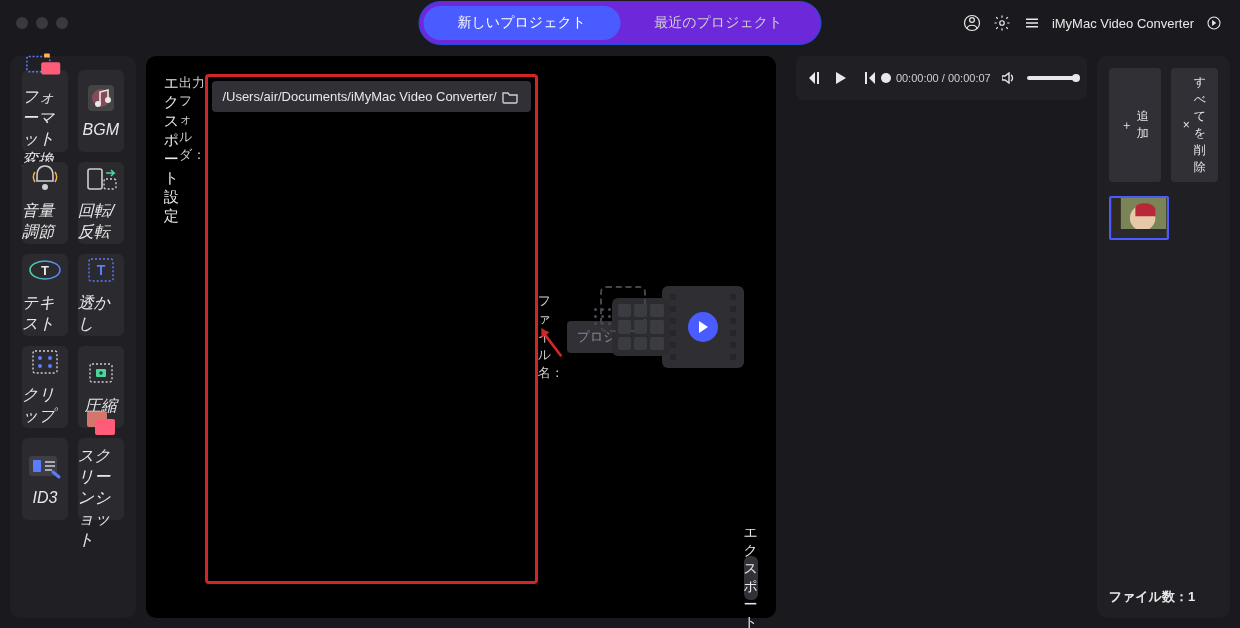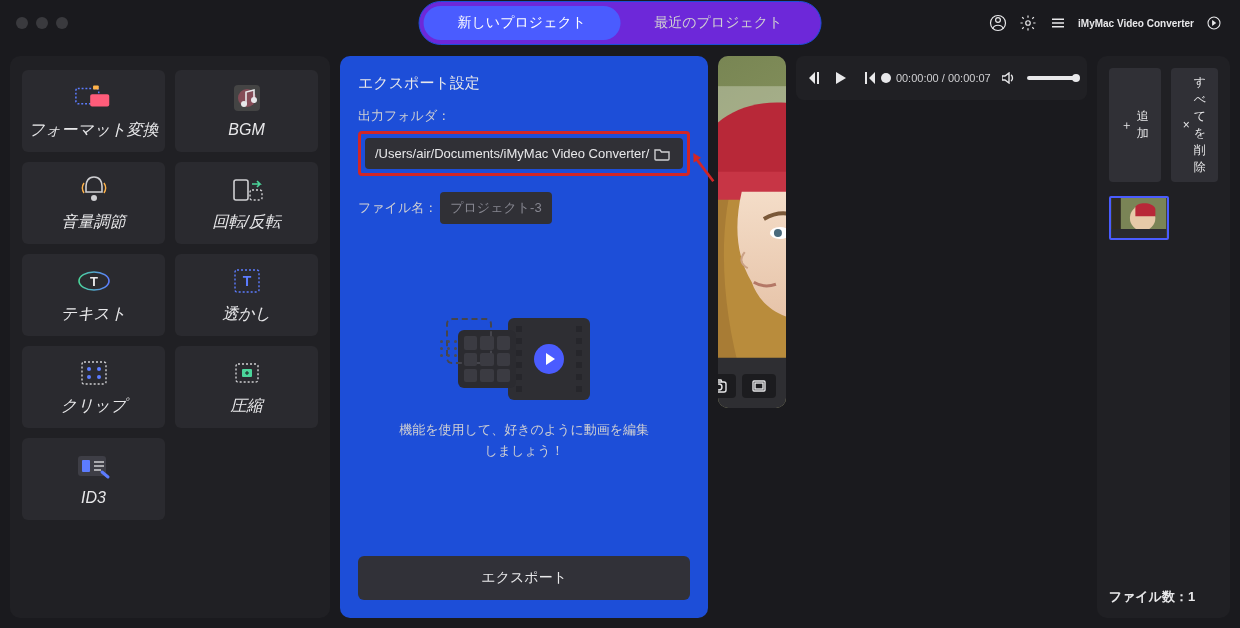--- a/index.html
+++ b/index.html
@@ -28,21 +28,21 @@
     border:1px solid #1d4ed8;
   }
   .tab {
     padding:8px 34px; border-radius:18px; font-size:14px; color:#cfcfd2; cursor:pointer;
   }
   .tab.active { background:#4a5cff; color:#fff; }
   .tb-right {
     position:absolute; right:16px; display:flex; align-items:center; gap:10px; color:#e8e8ea;
   }
   .tb-ico { width:20px;height:20px; display:flex;align-items:center;justify-content:center; stroke:#cfcfd2; }
-  .app-title { font-size:10px; font-weight:700; }
+  .app-title { font-size:13px; font-weight:400; }
 
   .main {
     display:flex; gap:10px; padding:10px; height:582px;
   }
 
   
   .sidebar {
     width:320px; background:#202024; border-radius:10px; padding:14px 12px;
     display:flex; flex-direction:column; gap:10px;
   }
@@ -50,22 +50,22 @@
   .tool {
     background:#2a2a2f; border-radius:6px; height:82px;
     display:flex; flex-direction:column; align-items:center; justify-content:center;
     gap:8px; cursor:pointer; color:#e8e8ea;
   }
   .tool-ico { width:40px;height:30px; display:flex;align-items:center;justify-content:center; }
   .tool-lbl { font-size:16px;font-style:italic; }
 
   
   .center {
-    flex:0 0 368px; background:#1d4ed8; border-radius:10px; padding:18px;
-    display:flex; flex-direction:column;
+    flex:0 0 368px; background:#000000; border-radius:10px; padding:18px;
+    display:flex; flex-direction:row;
   }
   .center h2 { font-size:15px; font-weight:500; margin-bottom:14px; }
   .row-lbl { font-size:13px; color:#cfcfd2; margin-bottom:6px; }
   .folder-row {
     border:3px solid #d22626; border-radius:4px; padding:4px;
     margin-bottom:16px;
     position:relative;
   }
   .folder-input {
     background:#303036; border-radius:4px; padding:8px 34px 8px 10px;
@@ -316,20 +316,29 @@
           <svg width="36" height="28">
               <rect x="2" y="4" width="28" height="20" rx="3" fill="#3e3e46"></rect>
               <rect x="6" y="8" width="8" height="12" rx="1" fill="#5c7cff"></rect>
               <path d="M18 10h10M18 14h10M18 18h7" stroke="#cfcfd2" stroke-width="1.4"></path>
               <path d="M26 20l6 5" stroke="#5c7cff" stroke-width="3" stroke-linecap="round"></path>
             </svg>
         </div>
         <div class="tool-lbl">ID3</div>
       </div>
 
+      <div class="tool">
+        <div class="tool-ico">
+          <svg width="34" height="30">
+              <rect x="3" y="3" width="20" height="16" rx="2" fill="#ff8a7a" opacity=".8"></rect>
+              <rect x="11" y="11" width="20" height="16" rx="2" fill="#ff5c7a"></rect>
+            </svg>
+        </div>
+        <div class="tool-lbl">スクリーンショット</div>
+      </div>
     </div>
   </div>
 
   <div class="center">
     <h2>エクスポート設定</h2>
     <div class="row-lbl">出力フォルダ：</div>
     <div class="folder-row">
       <div class="folder-input">
         <span>/Users/air/Documents/iMyMac Video Converter/</span>
         <span class="folder-open">
@@ -370,21 +379,20 @@
             <span></span>
             <span></span>
             <span></span>
             <span></span>
             <span></span>
         </div>
         <div class="play-card">
             <div class="play-circle"></div>
           </div>
       </div>
-      <div class="hint">機能を使用して、好きのように動画を編集しましょう！</div>
     </div>
 
     <div class="export-btn">エクスポート</div>
   </div>
 
   <div class="right">
     <div class="preview">
       <svg class="scene" viewBox="0 0 500 350" preserveAspectRatio="xMidYMid slice">
         <defs>
           <linearGradient id="bg" x1="0" y1="0" x2="1" y2="1">

